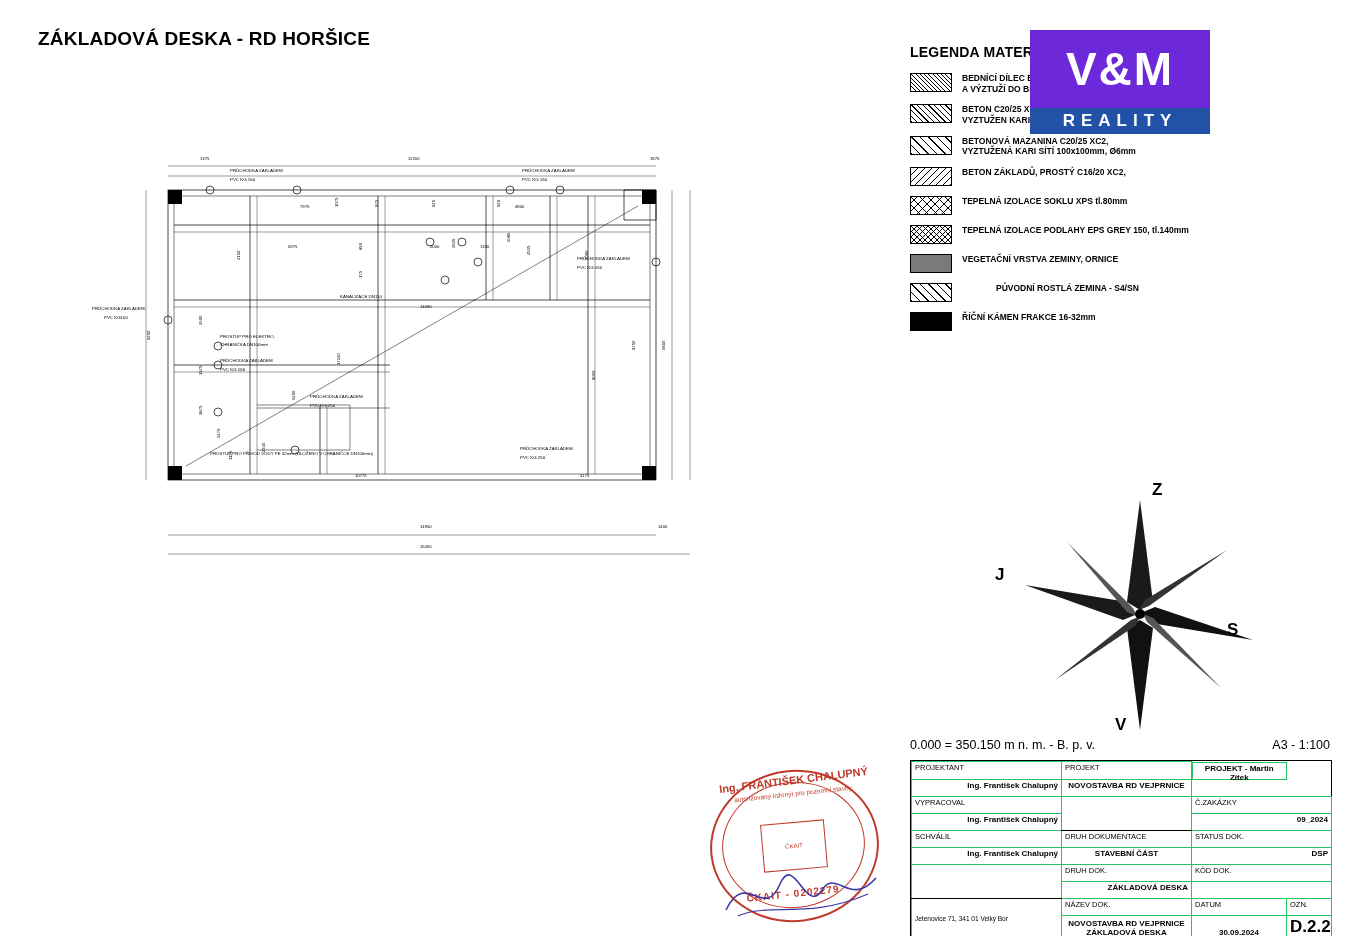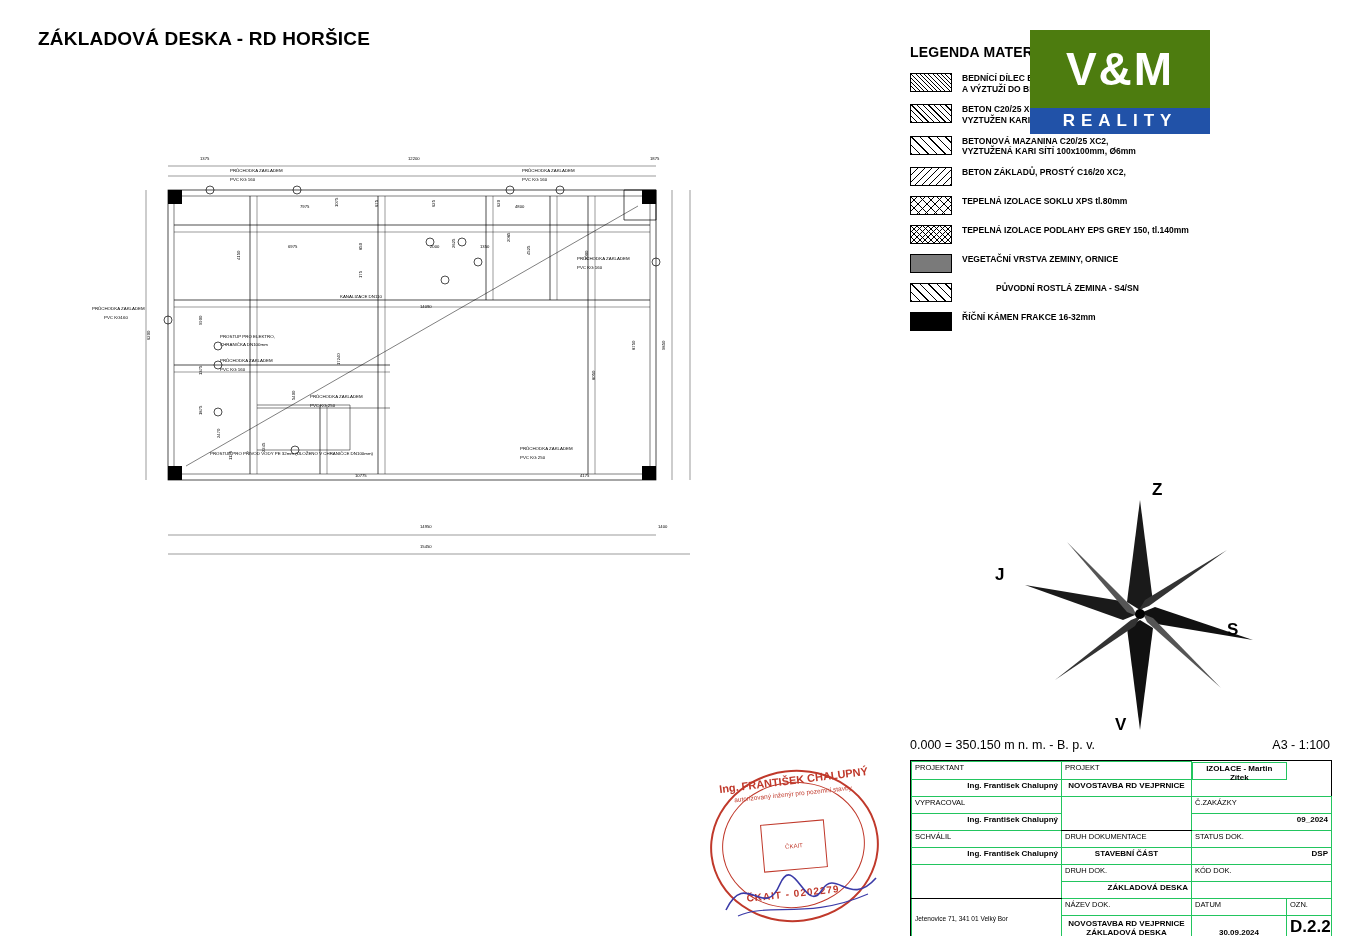--- a/index.html
+++ b/index.html
@@ -41,21 +41,21 @@
   .hatch-cross-fine{background:
      repeating-linear-gradient(45deg,#000 0 0.6px,transparent 0.6px 4px),
      repeating-linear-gradient(-45deg,#000 0 0.6px,transparent 0.6px 4px),#fff;}
   .hatch-dots{background:radial-gradient(#000 0.6px, transparent 0.7px) 0 0/3px 3px,#fff;}
   .solid-gray{background:#7a7a7a;}
   .solid-black{background:#000;}
 
   
   .logo{position:absolute;left:1030px;top:30px;width:180px;height:108px;}
   .logo .vm{
-    position:absolute;left:0;top:0;width:180px;height:78px;background:#4d7c0f;
+    position:absolute;left:0;top:0;width:180px;height:78px;background:#6d28d9;
     color:#fff;font-weight:bold;font-size:46px;letter-spacing:2px;
     display:flex;align-items:center;justify-content:center;
   }
   .logo .reality{
     position:absolute;left:0;top:78px;width:180px;height:26px;background:#2152a8;
     color:#fff;font-weight:bold;font-size:17px;letter-spacing:6px;
     display:flex;align-items:center;justify-content:center;
   }
 
   
@@ -344,21 +344,21 @@
       <colgroup>
           <col style="width:150px">
           <col style="width:130px">
           <col style="width:95px">
           <col style="width:45px">
         </colgroup>
       <tbody>
           <tr>
         <td class="lbl">PROJEKTANT</td>
         <td class="lbl">PROJEKT</td>
-        <td colspan="2" rowspan="2" class="val-c" style="vertical-align:middle">IZOLACE - Martin Zítek</td>
+        <td colspan="2" rowspan="2" class="val-c" style="vertical-align:middle">PROJEKT - Martin Zítek</td>
       </tr>
       <tr>
         <td>
               <span class="val">Ing. František Chalupný</span>
             </td>
         <td>
               <span class="val-c">NOVOSTAVBA RD VEJPRNICE</span>
             </td>
       </tr>
       <tr>

